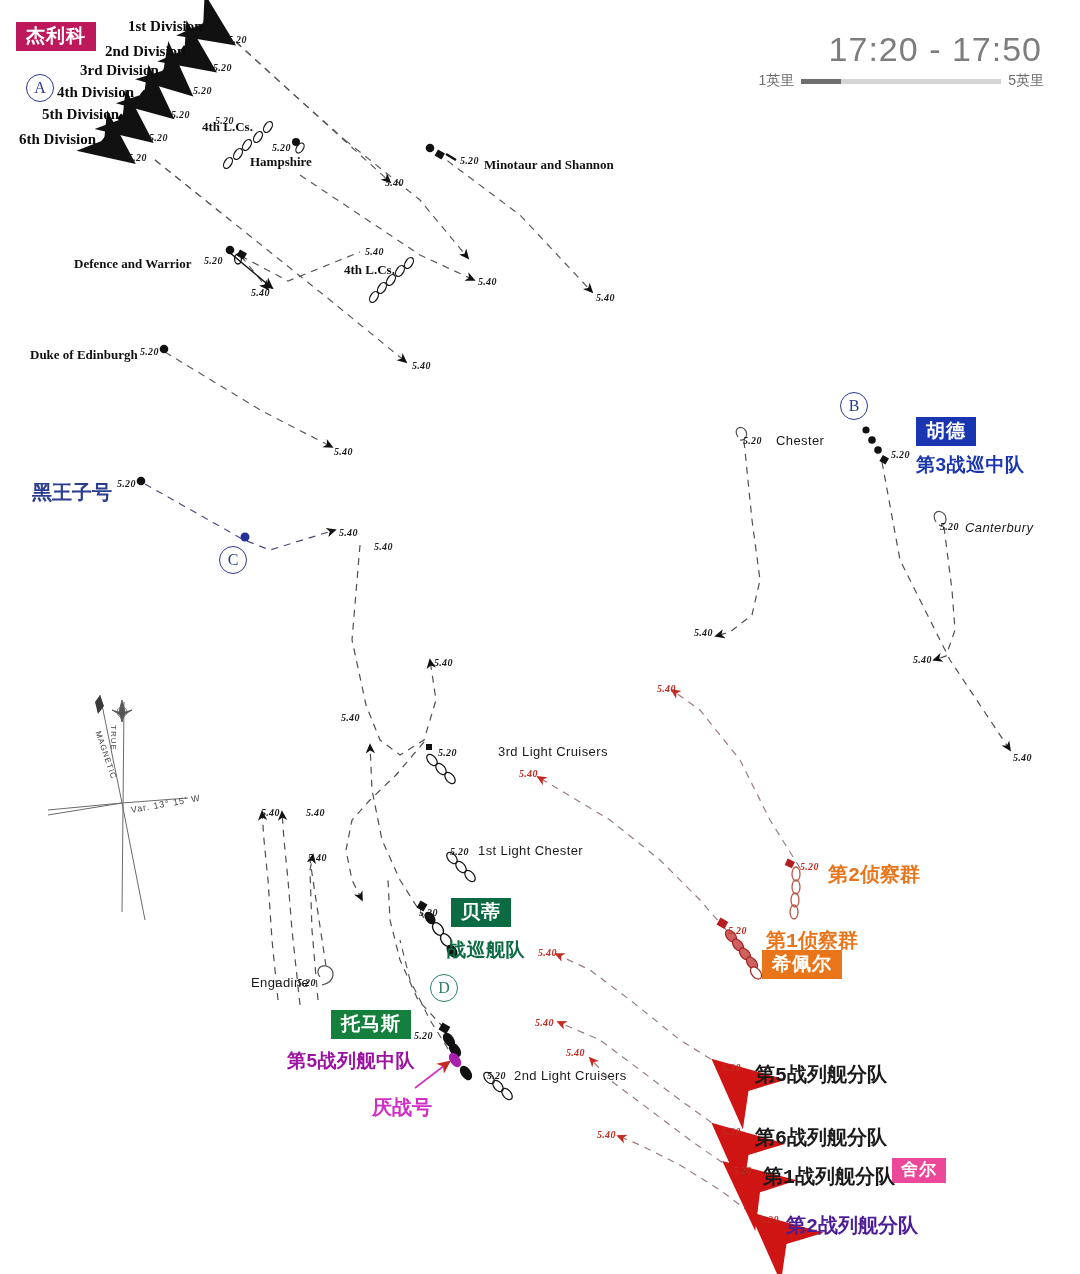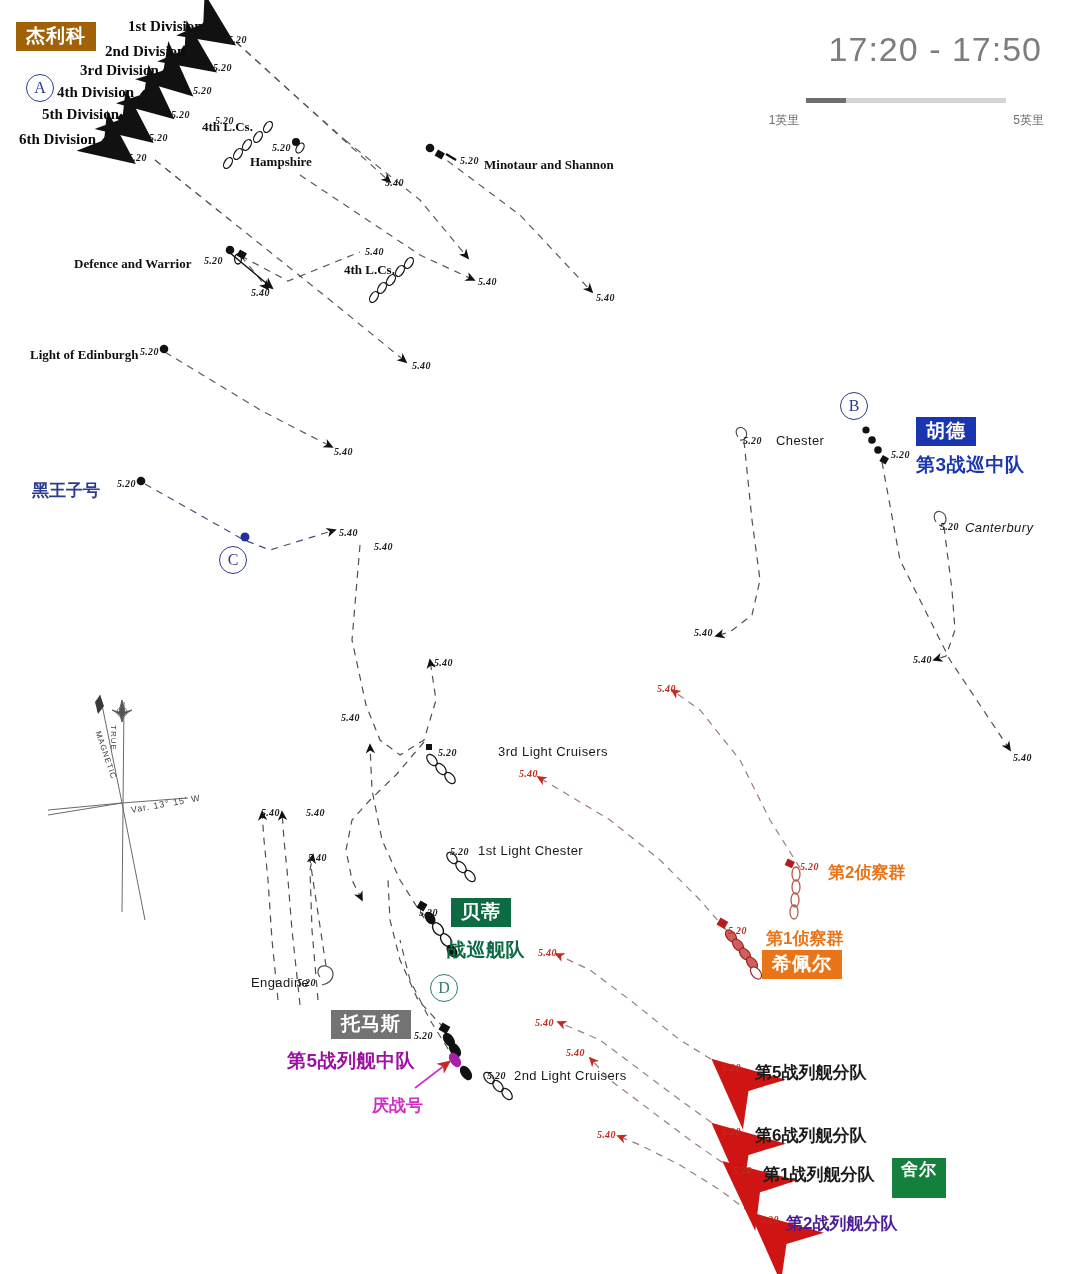--- a/index.html
+++ b/index.html
@@ -90,23 +90,23 @@
   .cmd-sub {
     position: absolute;
     font-family: "Liberation Sans", sans-serif;
     font-weight: 700;
     font-size: 19px;
     letter-spacing: 0.5px;
     white-space: nowrap;
   }
   .cn-label {
     position: absolute;
-    font-family: Liberation Sans, sans-serif;
+    font-family: Liberation Mono, monospace;
     font-weight: 700;
-    font-size: 17px;
+    font-size: 20px;
     white-space: nowrap;
   }
   
   #time-range {
     position: absolute;
     right: 38px;
     top: 30px;
     font-family: "Liberation Sans", sans-serif;
     font-size: 34px;
     color: #7d7d7d;
@@ -115,23 +115,22 @@
   #scale-bar-wrap {
     position: absolute;
     right: 36px;
     top: 72px;
     display: flex;
     align-items: center;
     gap: 7px;
   }
   #scale-bar-wrap .sc-txt {
     font-family: "Liberation Sans", sans-serif;
-    font-size: 12px;
+    font-size: 14px;
     color: #6d6d6d;
-    margin-top: 40px;
   }
   #scale-bar-track {
     width: 200px;
     height: 5px;
     background: #d4d4d4;
     position: relative;
   }
   #scale-bar-fill {
     position: absolute;
     left: 0;
@@ -350,53 +349,53 @@
 
   <div id="time-range">17:20 - 17:50</div>
   <div id="scale-bar-wrap">
     <span class="sc-txt">1英里</span>
     <div id="scale-bar-track">
       <div id="scale-bar-fill"></div>
     </div>
     <span class="sc-txt">5英里</span>
   </div>
 
-  <div class="cmd-box" style="left:16px;top:22px;background:#a16207;">杰利科</div>
+  <div class="cmd-box" style="left:16px;top:22px;background:#be185d;">杰利科</div>
 
   <div class="cmd-box" style="left:916px;top:417px;background:#1a35b0;">胡德</div>
   <div class="cmd-sub" style="left:916px;top:452px;color:#1a35b0;">第3战巡中队</div>
 
   <div class="cmd-box" style="left:451px;top:898px;background:#0c6b43;">贝蒂</div>
   <div class="cmd-sub" style="left:447px;top:937px;color:#0c6b43;">战巡舰队</div>
 
-  <div class="cmd-box" style="left:331px;top:1010px;background:#737373;">托马斯</div>
+  <div class="cmd-box" style="left:331px;top:1010px;background:#15803d;">托马斯</div>
   <div class="cmd-sub" style="left:287px;top:1048px;color:#9c12a0;">第5战列舰中队</div>
 
   <div class="cmd-box" style="left:762px;top:950px;background:#e8751a;">希佩尔</div>
 
-  <div class="cmd-box" style="left:892px;top:1158px;background:#15803d;font-size:17px;padding:2px 9px 18px 9px;">舍尔</div>
+  <div class="cmd-box" style="left:892px;top:1158px;background:#ec4899;font-size:17px;padding:2px 9px 3px 9px;">舍尔</div>
 
   <div class="circle-letter" style="left:26px;top:74px;">A</div>
   <div class="circle-letter" style="left:840px;top:392px;">B</div>
   <div class="circle-letter" style="left:219px;top:546px;">C</div>
   <div class="circle-letter teal" style="left:430px;top:974px;">D</div>
 
   <div class="lbl div-name" style="left:128px;top:19px;"><span>1st Division</span></div>
   <div class="lbl div-name" style="left:105px;top:44px;"><span>2nd Division</span></div>
   <div class="lbl div-name" style="left:80px;top:63px;"><span>3rd Division</span></div>
   <div class="lbl div-name" style="left:57px;top:85px;"><span>4th Division</span></div>
   <div class="lbl div-name" style="left:42px;top:107px;"><span>5th Division</span></div>
   <div class="lbl div-name" style="left:19px;top:132px;"><span>6th Division</span></div>
 
   <div class="lbl serif-name" style="left:202px;top:120px;">4th L.Cs.</div>
   <div class="lbl serif-name" style="left:250px;top:155px;">Hampshire</div>
   <div class="lbl serif-name" style="left:484px;top:158px;">Minotaur and Shannon</div>
   <div class="lbl serif-name" style="left:74px;top:257px;">Defence and Warrior</div>
   <div class="lbl serif-name" style="left:344px;top:263px;">4th L.Cs.</div>
-  <div class="lbl serif-name" style="left:30px;top:348px;">Light of Edinburgh</div>
+  <div class="lbl serif-name" style="left:30px;top:348px;">Duke of Edinburgh</div>
   <div class="lbl hand-name" style="left:776px;top:434px;">Chester</div>
   <div class="lbl hand-name" style="left:965px;top:521px;font-style:italic;">Canterbury</div>
   <div class="lbl hand-name" style="left:470px;top:745px;margin-left:28px;">3rd Light Cruisers</div>
   <div class="lbl hand-name" style="left:478px;top:844px;">1st Light Chester</div>
   <div class="lbl hand-name" style="left:251px;top:976px;">Engadine</div>
   <div class="lbl hand-name" style="left:514px;top:1069px;">2nd Light Cruisers</div>
 
   <div class="cn-label" style="left:32px;top:479px;color:#2b3c8f;">黑王子号</div>
   <div class="cn-label" style="left:828px;top:861px;color:#e8751a;">第2侦察群</div>
   <div class="cn-label" style="left:766px;top:927px;color:#e8751a;">第1侦察群</div>

